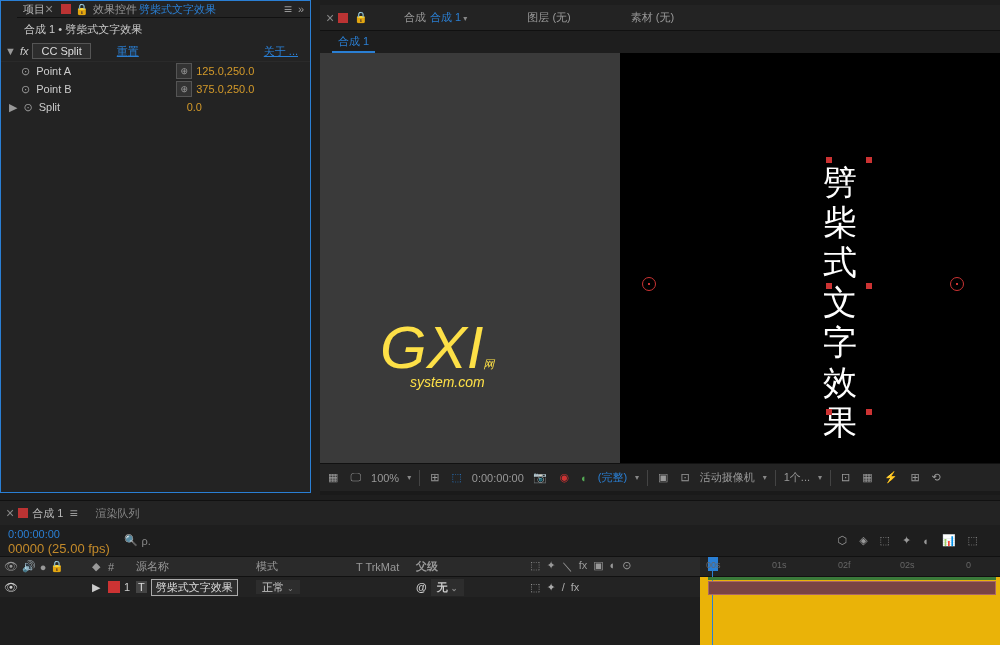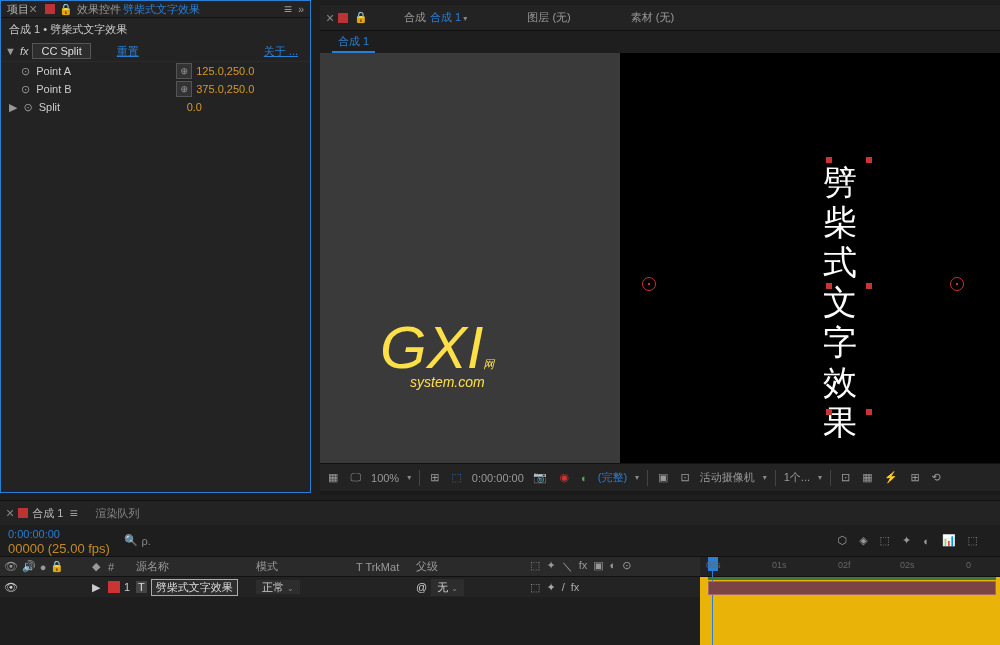--- a/index.html
+++ b/index.html
@@ -1,29 +1,29 @@
 <!DOCTYPE html>
 <html><head>
 <meta charset="utf-8">
 <style>
 * { margin: 0; padding: 0; box-sizing: border-box; font-family: "Microsoft YaHei", Arial, sans-serif; font-size: 11px; }
 body { background: #1e1e1e; color: #bbb; width: 1000px; height: 645px; overflow: hidden; position: relative; }
 
 
 .effects-panel { position: absolute; left: 0; top: 5; width: 311px; height: 493px; border: 1px solid #2a7fd4; background: #232323; }
-.effects-header { background: #232323; height: 14px; display: flex; align-items: center; padding: 8px 6px; border-bottom: 1px solid #111; }
+.effects-header { background: #232323; height: 14px; display: flex; align-items: center; padding: 8px 6px; border-bottom: 1px solid #111; margin-left: 16px; }
 .tab-close { color: #888; margin-right: 8px; font-size: 14px; }
 .red-sq { width: 10px; height: 10px; background: #b33; display: inline-block; margin-right: 4px; }
 .lock-icon { color: #999; margin-right: 4px; }
 .fx-title { color: #999; }
 .fx-title-link { color: #2a7fd4; margin-left: 2px; }
 .hamburger { margin-left: auto; color: #999; font-size: 14px; }
 .chevrons { color: #999; margin-left: 6px; }
 
-.comp-breadcrumb { padding: 4px 8px; font-size: 11px; color: #ccc; }
+.comp-breadcrumb { padding: 4px 23px; font-size: 11px; color: #ccc; }
 
 .fx-row { display: flex; align-items: center; padding: 2px 4px; border-bottom: 1px solid #2a2a2a; }
 .fx-toggle { color: #999; margin-right: 4px; }
 .fx-badge { color: #ccc; margin-right: 4px; font-style: italic; }
 .fx-name-box { background: #2d2d2d; border: 1px solid #555; padding: 1px 8px; color: #ddd; }
 .fx-reset { color: #2a7fd4; margin-left: 26px; text-decoration: underline; }
 .fx-about { color: #2a7fd4; margin-left: auto; margin-right: 8px; text-decoration: underline; }
 
 .prop-row { display: flex; align-items: center; padding: 2px 4px 2px 20px; height: 18px; }
 .stopwatch { color: #999; margin-right: 6px; }
@@ -70,21 +70,21 @@
 .search-box { margin-left: 14px; color: #888; display: flex; align-items: center; gap: 4px; }
 .tl-tools { margin-left: auto; display: flex; align-items: center; gap: 8px; padding-right: 20px; color: #999; }
 
 .tl-header { height: 20px; display: flex; align-items: center; background: #2a2a2a; font-size: 10px; color: #999; border-bottom: 1px solid #111; }
 .tl-col-toggles { width: 92px; display: flex; align-items: center; padding-left: 4px; gap: 4px; }
 .tl-col-label { width: 16px; }
 .tl-col-num { width: 28px; }
 .tl-col-name { width: 120px; }
 .tl-col-mode { width: 100px; }
 .tl-col-trkmat { width: 60px; }
-.tl-col-parent { width: 110px; }
+.tl-col-parent { width: 110px; font-weight: bold; }
 .tl-col-switches { width: 150px; display: flex; gap: 6px; padding-left: 4px; }
 
 .tl-layer-row { height: 20px; display: flex; align-items: center; background: #232323; font-size: 10px; color: #ccc; }
 .eye { color: #ccc; }
 .layer-color { width: 12px; height: 12px; background: #c33; }
 .layer-idx { color: #ccc; }
 .layer-type { background: #444; padding: 0 2px; color: #ddd; }
 .layer-name-box { border: 1px solid #aaa; padding: 0 4px; color: #ddd; background: #2d2d2d; }
 .mode-sel { background: #2d2d2d; color: #ccc; padding: 1px 6px; }
 

